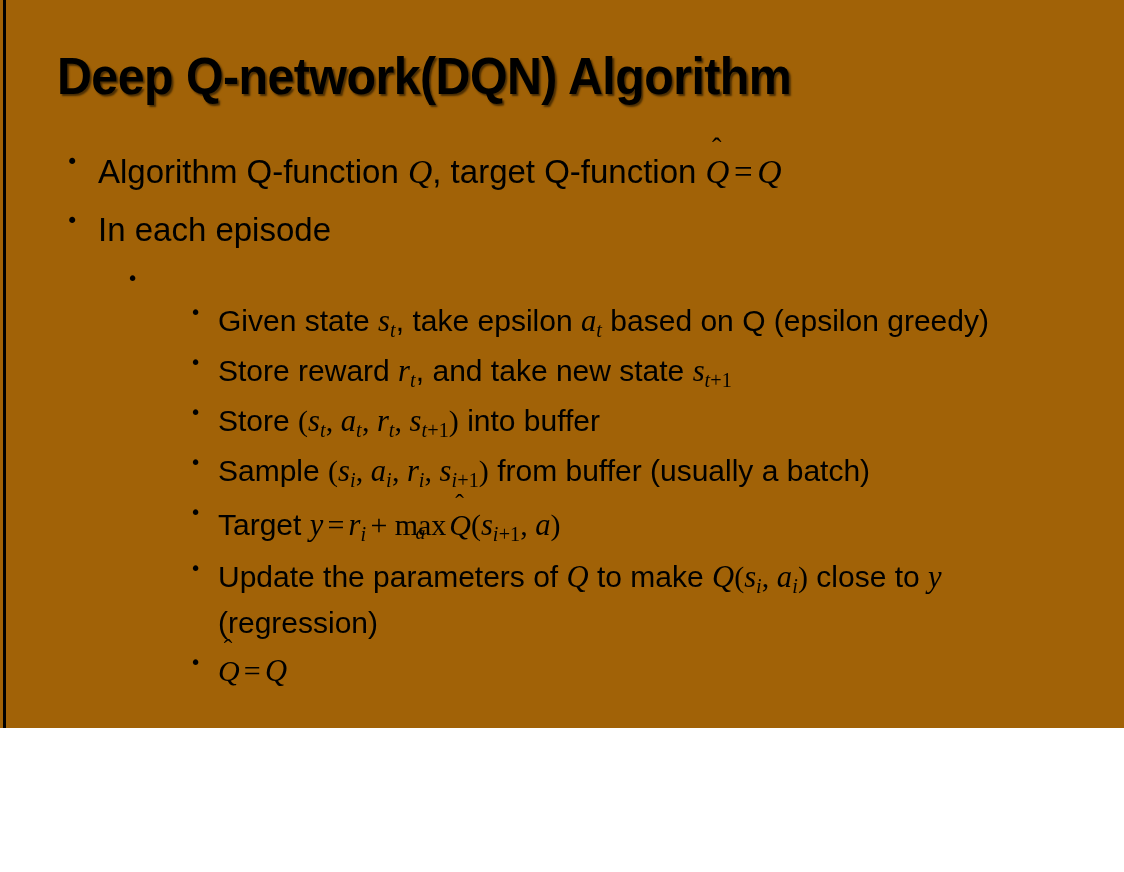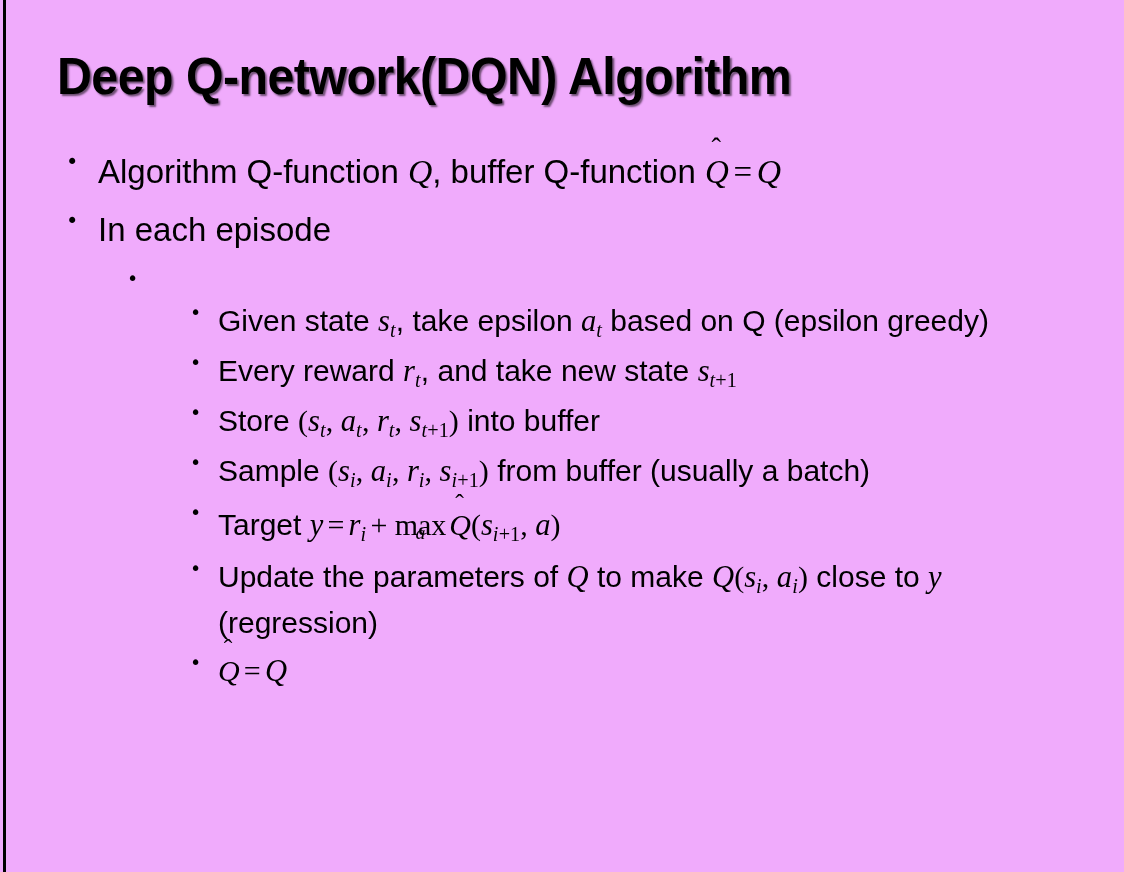--- a/index.html
+++ b/index.html
@@ -7,22 +7,22 @@
     margin: 0;
     padding: 0;
     background: #ffffff;
   }
   body {
     font-family: "Liberation Sans", sans-serif;
   }
   .slide {
     position: relative;
     width: 1124px;
-    height: 872px;
-    background: #f0abfc;
+    height: 728px;
+    background: #a16207;
     overflow: hidden;
   }
   .left-rule {
     position: absolute;
     left: 3px;
     top: 0;
     width: 3px;
     height: 872px;
     background: #000000;
   }
@@ -166,36 +166,36 @@
 
 <div class="slide">
 
   <div class="left-rule"></div>
 
   <div class="slide-title">Deep Q-network(DQN) Algorithm</div>
 
   <div class="body">
       <div class="bullet lvl1">
         <span class="marker">•</span>
-        <span class="content"><span>Algorithm Q-function </span><span class="math">Q</span><span>, buffer Q-function </span><span class="hatwrap"><span class="hat">ˆ</span><span>Q</span></span><span class="op">=</span><span class="math">Q</span></span>
+        <span class="content"><span>Algorithm Q-function </span><span class="math">Q</span><span>, target Q-function </span><span class="hatwrap"><span class="hat">ˆ</span><span>Q</span></span><span class="op">=</span><span class="math">Q</span></span>
       </div>
       <div class="bullet lvl1">
         <span class="marker">•</span>
         <span class="content"><span>In each episode</span></span>
       </div>
       <div class="bullet lvl2">
         <span class="marker">•</span>
       </div>
       <div class="bullet lvl3">
         <span class="marker">•</span>
         <span class="content"><span>Given state </span><span class="math">s<span class="sub">t</span></span><span>, take epsilon </span><span class="math">a<span class="sub">t</span></span><span> based on Q (epsilon greedy)</span></span>
       </div>
       <div class="bullet lvl3">
         <span class="marker">•</span>
-        <span class="content"><span>Every reward </span><span class="math">r<span class="sub">t</span></span><span>, and take new state </span><span class="math">s<span class="sub">t</span><span class="subnum">+1</span></span></span>
+        <span class="content"><span>Store reward </span><span class="math">r<span class="sub">t</span></span><span>, and take new state </span><span class="math">s<span class="sub">t</span><span class="subnum">+1</span></span></span>
       </div>
       <div class="bullet lvl3">
         <span class="marker">•</span>
         <span class="content"><span>Store </span><span class="mathup">(</span><span class="math">s<span class="sub">t</span></span><span class="mathup">, </span><span class="math">a<span class="sub">t</span></span><span class="mathup">, </span><span class="math">r<span class="sub">t</span></span><span class="mathup">, </span><span class="math">s<span class="sub">t</span><span class="subnum">+1</span></span><span class="mathup">)</span><span> into buffer</span></span>
       </div>
       <div class="bullet lvl3">
         <span class="marker">•</span>
         <span class="content"><span>Sample </span><span class="mathup">(</span><span class="math">s<span class="sub">i</span></span><span class="mathup">, </span><span class="math">a<span class="sub">i</span></span><span class="mathup">, </span><span class="math">r<span class="sub">i</span></span><span class="mathup">, </span><span class="math">s<span class="sub">i</span><span class="subnum">+1</span></span><span class="mathup">)</span><span> from buffer (usually a batch)</span></span>
       </div>
       <div class="bullet lvl3">

